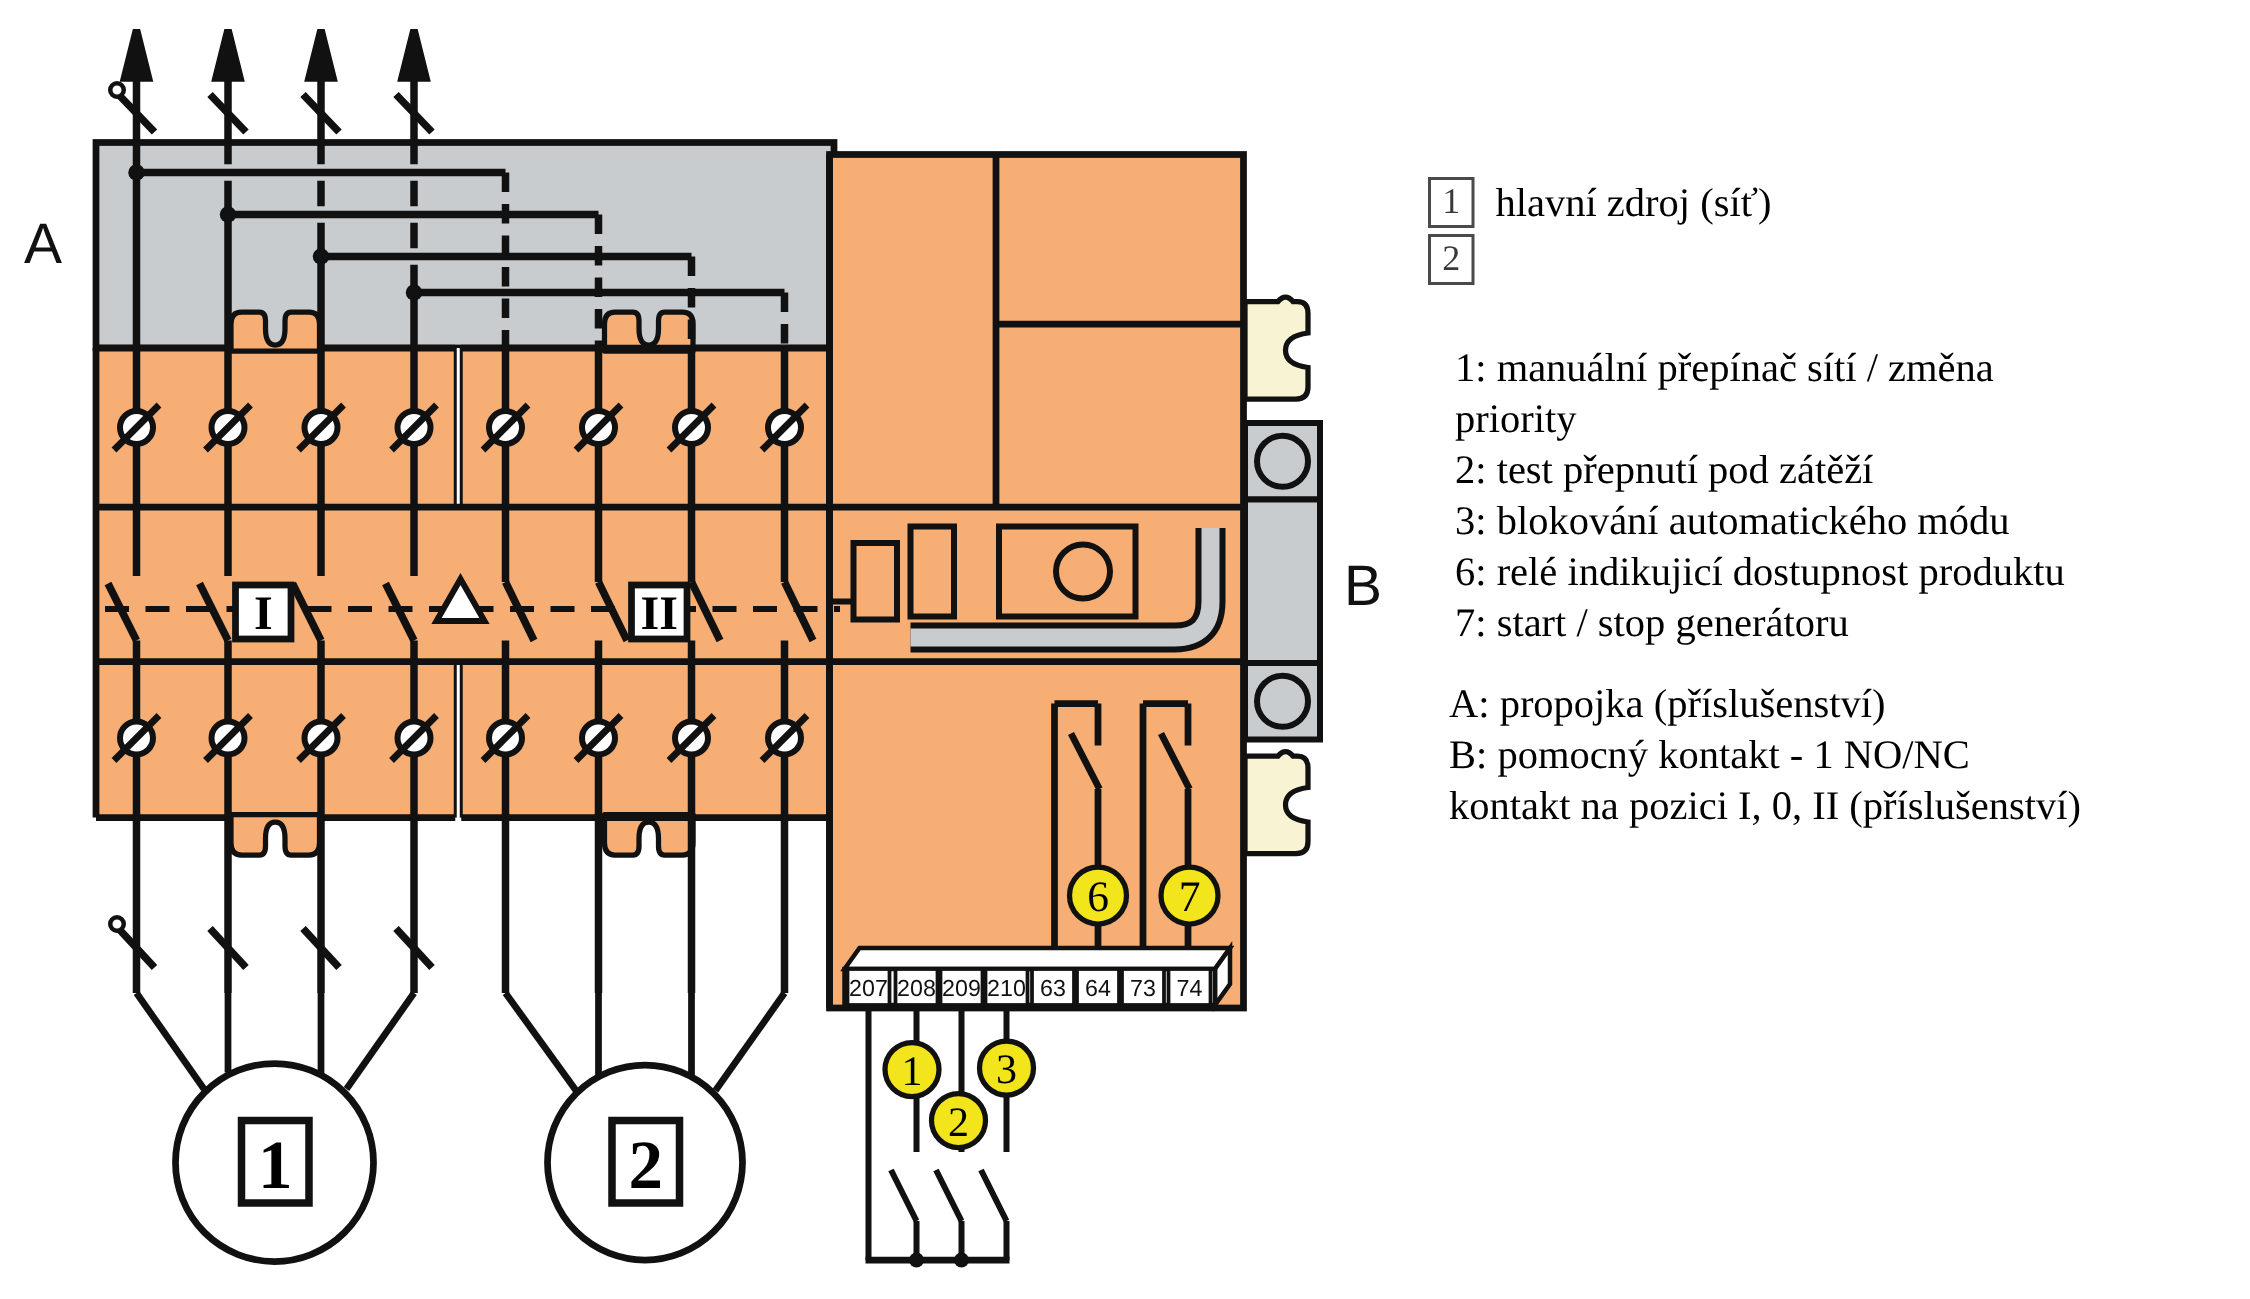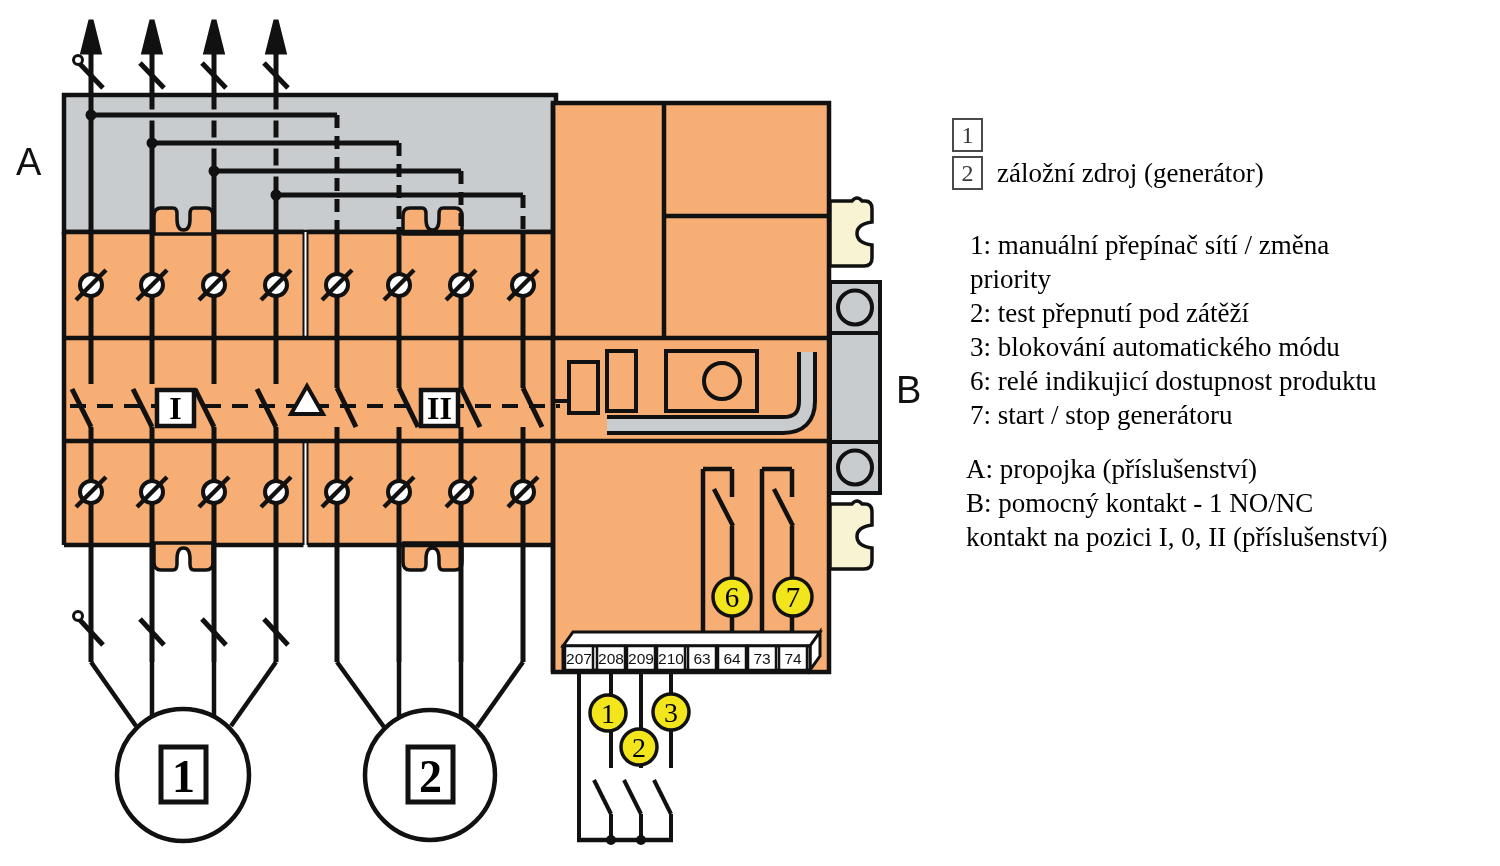--- a/index.html
+++ b/index.html
@@ -341,24 +341,24 @@
     <path d="M830,504 L852,504 Q857,498 862,504 L865,504 Q872,504 872,512 L872,525 Q857,527 857,536.5 Q857,546 872,548 L872,561 Q872,569 864,569 L830,569 Z" fill="#F8F4D3" stroke="#111" stroke-width="3.5"></path>
   </g>
 
   <text x="16" y="175" class="svg-sans" font-size="38" fill="#111">A</text>
   <text x="896" y="403" class="svg-sans" font-size="38" fill="#111">B</text>
 </svg>
 
   <div class="legend legend-key" style="position:absolute;">
     <div class="key-row">
       <span class="key-box">1</span>
+      <span class="key-label">hlavní zdroj (síť)</span>
     </div>
     <div class="key-row">
       <span class="key-box">2</span>
-      <span class="key-label">záložní zdroj (generátor)</span>
     </div>
   </div>
 
   <div class="legend legend-functions" style="position:absolute;">
     <div class="legend-line">1: manuální přepínač sítí / změna</div>
     <div class="legend-line">priority</div>
     <div class="legend-line">2: test přepnutí pod zátěží</div>
     <div class="legend-line">3: blokování automatického módu</div>
     <div class="legend-line">6: relé indikujicí dostupnost produktu</div>
     <div class="legend-line">7: start / stop generátoru</div>

